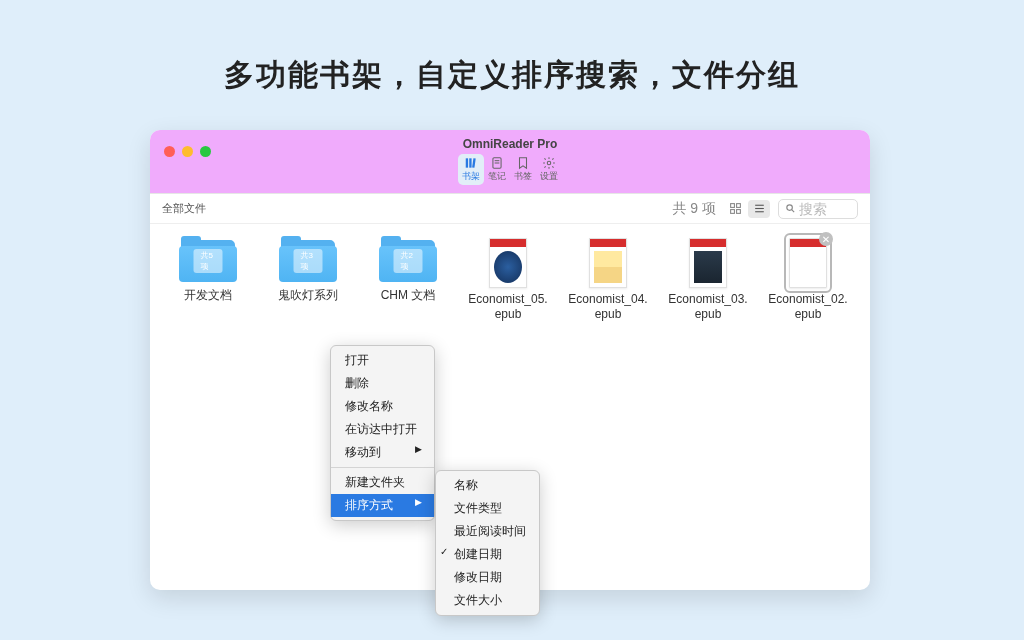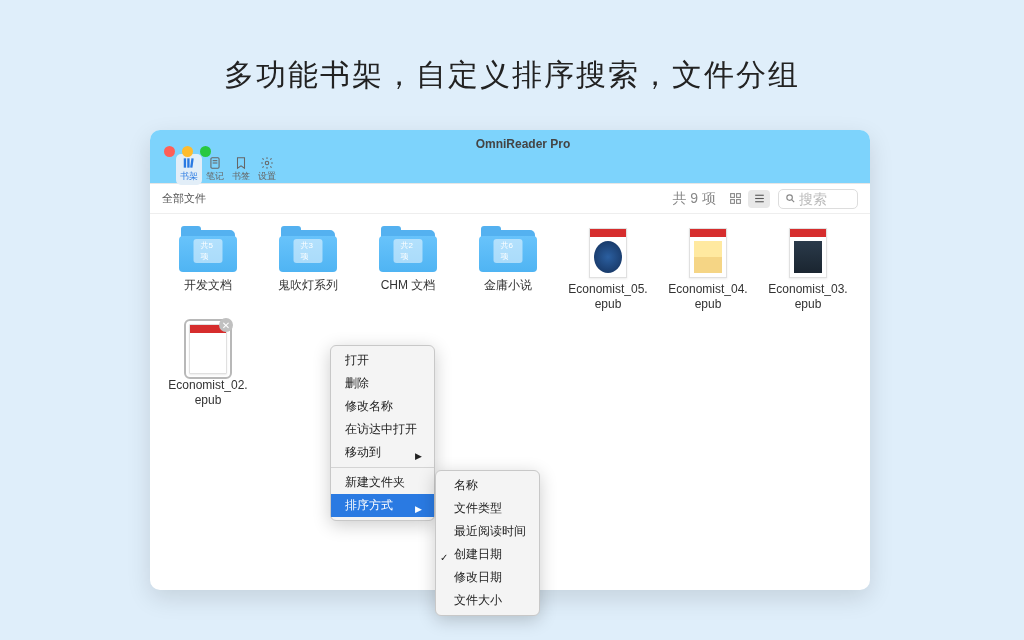--- a/index.html
+++ b/index.html
@@ -6,60 +6,59 @@
   body {
     width: 1024px; height: 640px;
     background: #dfeefa;
     font-family: -apple-system, "PingFang SC", "Helvetica Neue", sans-serif;
     overflow: hidden;
     position: relative;
   }
   .marketing-title {
     text-align: center;
     font-size: 30px;
-    font-weight: 400;
+    font-weight: 700;
     color: #222;
     padding-top: 55px;
     letter-spacing: 2px;
   }
   .window {
     position: absolute;
     left: 150px; top: 130px;
     width: 720px; height: 460px;
     background: #fff;
     border-radius: 10px;
     box-shadow: 0 8px 25px rgba(0,0,0,0.12);
     overflow: visible;
   }
   .titlebar {
-    height: 54px;
+    height: 64px;
     border-bottom: 1px solid #e6e6e6;
     position: relative;
     border-radius: 10px 10px 0 0;
-    background: #7dd3fc;
-    padding-left: 26px;
+    background: #f0abfc;
   }
   .traffic {
     position: absolute; left: 14px; top: 16px;
     display: flex; gap: 7px;
   }
   .dot { width: 11px; height: 11px; border-radius: 50%; }
   .dot.r { background: #ff5f57; }
   .dot.y { background: #febc2e; }
   .dot.g { background: #28c840; }
   .win-title {
     text-align: center;
     font-size: 12px;
     color: #444;
     padding-top: 7px;
     font-weight: 600;
   }
   .tabs {
     display: flex;
-    justify-content: flex-start;
+    justify-content: center;
     margin-top: 3px;
   }
   .tab {
     display: flex; flex-direction: column; align-items: center;
     font-size: 9px; color: #666;
     padding: 2px 4px;
     border-radius: 5px;
     cursor: pointer;
   }
   .tab.active { background: #e2eef8; color: #2a7ae2; }
@@ -191,21 +190,21 @@
     box-shadow: 0 4px 18px rgba(0,0,0,0.2);
     font-size: 12px;
     color: #222;
     min-width: 105px;
     z-index: 50;
     padding: 3px 0;
   }
   .ctx-menu .mi {
     padding: 3px 12px 3px 14px;
     display: flex;
-    align-items: flex-end;
+    align-items: flex-start;
     justify-content: space-between;
     cursor: default;
   }
   .ctx-menu .mi.hl { background: #2a7ae2; color: #fff; }
   .ctx-menu .sep { height: 1px; background: #d4d4d4; margin: 3px 0; }
   .ctx-menu .arrow { font-size: 9px; margin-left: 12px; }
   .ctx-menu .check { position: absolute; left: 4px; font-size: 10px; }
   #menu2 .mi { padding-left: 18px; position: relative; }
 </style>
 </head>
@@ -305,29 +304,20 @@
       </div>
       <div class="item">
     <div class="folder">
       <div class="folder-tab"></div>
           <div class="folder-back"></div>
           <div class="folder-front"></div>
       <div class="folder-badge">共2项</div>
     </div>
     <div class="item-label">CHM 文档</div>
       </div>
-      <div class="item">
-    <div class="folder">
-      <div class="folder-tab"></div>
-          <div class="folder-back"></div>
-          <div class="folder-front"></div>
-      <div class="folder-badge">共6项</div>
-    </div>
-    <div class="item-label">金庸小说</div>
-      </div>
       <div class="item" style="position: relative; align-items: center;">
     <div style="position:relative;">
       <div class="cover">
         <div class="bar"></div>
         <div class="illus globe"></div>
       </div>
 
     </div>
     <div class="item-label">Economist_05.epub</div>
       </div>

